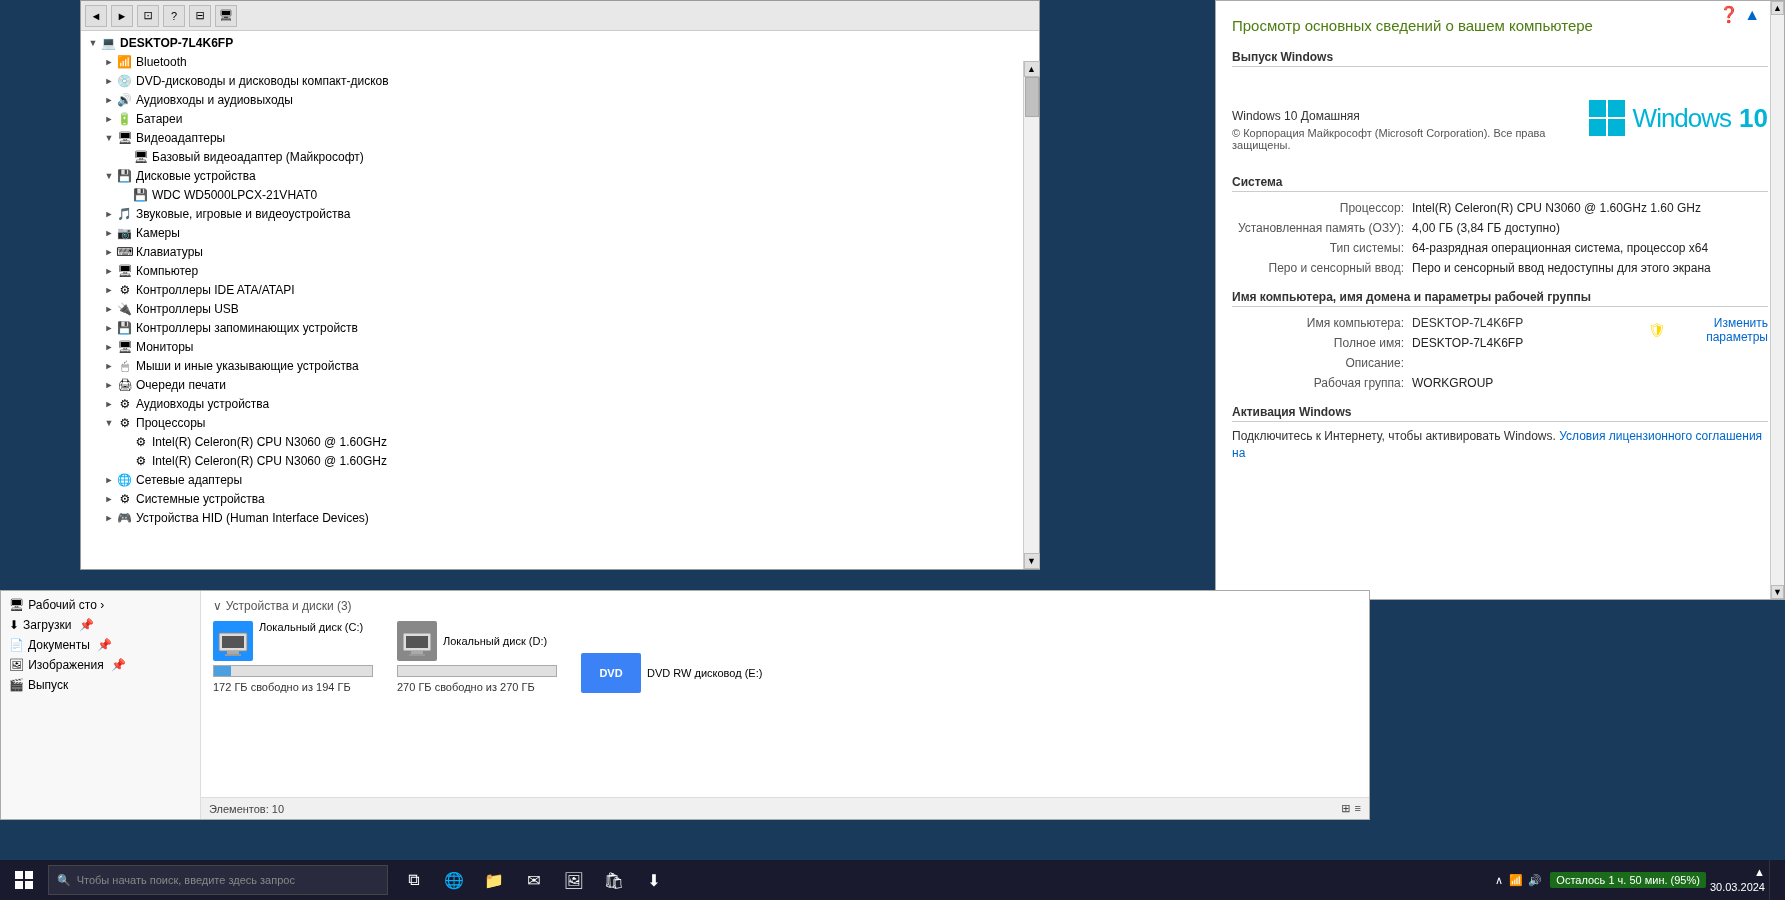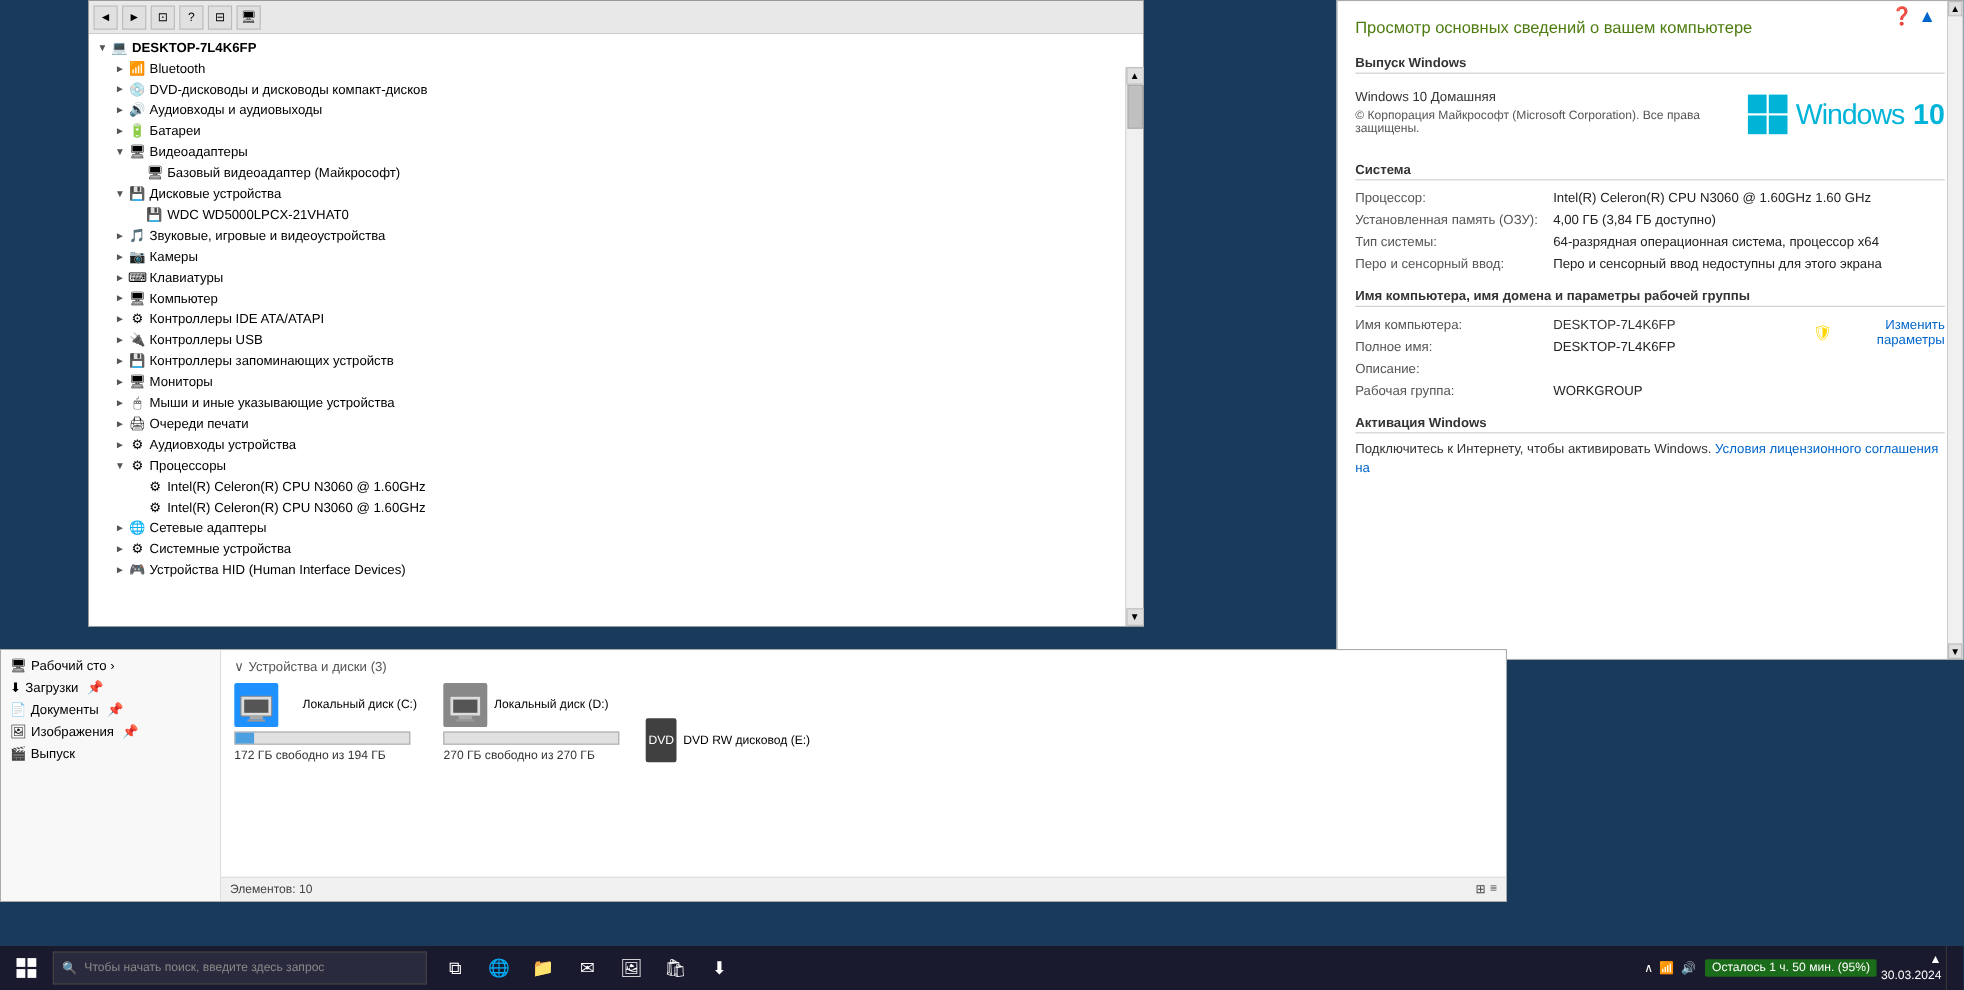--- a/index.html
+++ b/index.html
@@ -136,20 +136,21 @@
       display: flex;
       align-items: center;
       justify-content: space-between;
       margin-bottom: 12px;
       padding: 8px 0;
     }
 
     .win-edition-text {
       font-size: 12px;
       color: #333;
+      margin-top: 28px;
     }
 
     .win-edition-text p { margin-bottom: 4px; }
 
     .windows-logo {
       display: flex;
       align-items: center;
       gap: 8px;
     }
 
@@ -175,20 +176,21 @@
       padding: 3px 0;
       vertical-align: top;
       font-size: 12px;
       color: #333;
     }
 
     .info-table td:first-child {
       width: 180px;
       color: #555;
       padding-right: 8px;
+      text-align: right;
     }
 
     .info-table td:last-child {
       color: #222;
     }
 
     .change-btn {
       display: flex;
       align-items: center;
       gap: 4px;
@@ -748,21 +750,21 @@
     </div>
 
     <div class="fe-content">
       <div class="fe-section-title">
         <span>∨</span>
         <span>Устройства и диски (3)</span>
       </div>
       <div class="fe-drives">
 
         <div class="fe-drive">
-          <div style="display:flex; align-items:center; gap:22px;">
+          <div style="display:flex; gap:6px;">
             <div style="width:40px; height:40px; background:#1e90ff; display:flex; align-items:center; justify-content:center; color:white; border-radius:2px;">
               <svg width="32" height="32" viewBox="0 0 32 32">
                   <rect x="2" y="8" width="28" height="18" rx="1" fill="#ddd" stroke="#888" stroke-width="1"></rect>
                   <rect x="5" y="11" width="22" height="12" fill="#555"></rect>
                   <rect x="10" y="26" width="12" height="3" fill="#aaa"></rect>
                   <rect x="8" y="29" width="16" height="2" fill="#999"></rect>
                 </svg>
             </div>
             <span style="font-size:11px;">Локальный диск (C:)</span>
           </div>
@@ -785,21 +787,21 @@
             <span style="font-size:11px;">Локальный диск (D:)</span>
           </div>
           <div class="fe-drive-bar-container">
             <div class="fe-drive-bar" style="width:0%; background:#4ca0e0;"></div>
           </div>
           <div class="fe-drive-label">270 ГБ свободно из 270 ГБ</div>
         </div>
 
         <div class="fe-drive">
           <div style="display:flex; align-items:center; gap:6px;">
-            <div style="width:28px; height:40px; background:#404040; display:flex; align-items:center; justify-content:center; border-radius:2px; color:white; font-size:11px; font-weight:normal;">DVD</div>
+            <div style="width:60px; height:40px; background:#3b82f6; display:flex; align-items:center; justify-content:center; border-radius:2px; color:white; font-size:11px; font-weight:bold;">DVD</div>
             <span style="font-size:11px;">DVD RW дисковод (E:)</span>
           </div>
         </div>
       </div>
     </div>
 
     <div class="fe-status-bar">
       <span>Элементов: 10</span>
       <div style="display:flex; gap:4px;">
         <span>⊞</span>

